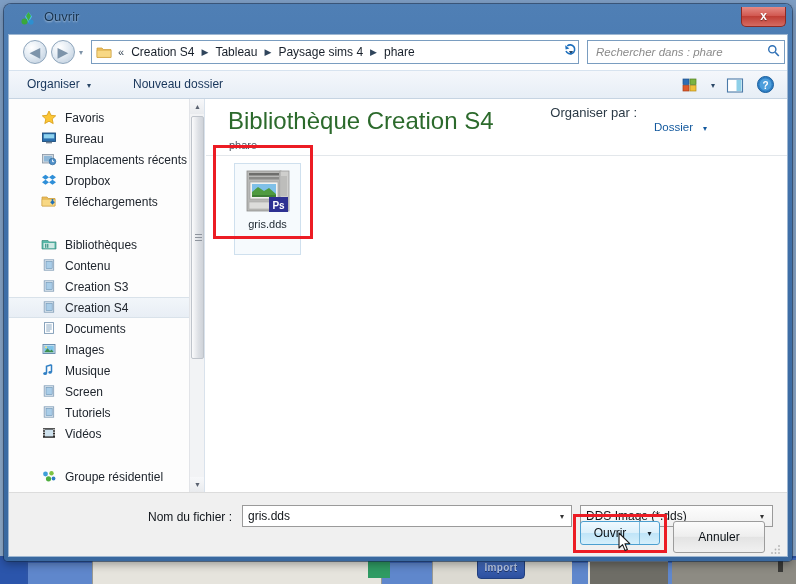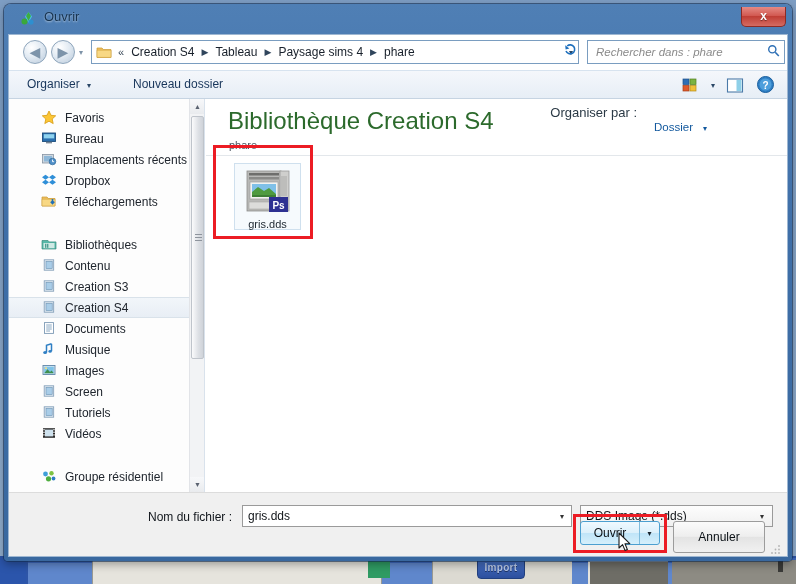--- a/index.html
+++ b/index.html
@@ -262,21 +262,21 @@
     font-size: 8px; color: #13599e; cursor: pointer;
   }
   #pane-divider {
     position: absolute; left: 0; top: 56px; right: 0; height: 1px;
     background: #e3e7eb;
   }
 
   
   #file-tile {
     position: absolute; left: 28px; top: 64px;
-    width: 67px; height: 67px;
+    width: 67px; height: 92px;
     background: #f6fafd;
     border: 1px solid #cfe0ee;
     display: flex; flex-direction: column; align-items: center;
     cursor: pointer;
   }
   #file-thumb {
     width: 46px; height: 44px; margin-top: 6px; position: relative;
   }
   #file-label {
     font-size: 11px; color: #1d2730; margin-top: 4px;
@@ -584,39 +584,39 @@
                 <line x1="5.2" y1="8" x2="10.8" y2="8" stroke="#6d92b2" stroke-width="0.8"></line>
                 <line x1="5.2" y1="10" x2="9" y2="10" stroke="#6d92b2" stroke-width="0.8"></line>
               </svg>
             </span>
             <span>Documents</span>
           </div>
 
           <div class="nav-row child">
             <span class="nav-ico">
               <svg width="16" height="14" viewBox="0 0 16 14">
+                <rect x="2" y="2.5" width="12" height="9" fill="#d8e8f4" stroke="#5f86a8" stroke-width="0.9"></rect>
+                <rect x="3.2" y="3.7" width="9.6" height="6.6" fill="#7fc3e8"></rect>
+                <path d="M3.2 10.3 L6.5 6.2 L9 9 L10.6 7.6 L12.8 10.3 Z" fill="#3f8f4f"></path>
+                <circle cx="5" cy="5.3" r="1" fill="#fbe37a"></circle>
+              </svg>
+            </span>
+            <span>Images</span>
+          </div>
+
+          <div class="nav-row child">
+            <span class="nav-ico">
+              <svg width="16" height="14" viewBox="0 0 16 14">
                 <path d="M10.5 1.8 v7.4" stroke="#2f7fc4" stroke-width="1.5" fill="none"></path>
                 <path d="M10.5 1.8 L5.5 3.2 v7.2" stroke="#2f7fc4" stroke-width="1.5" fill="none"></path>
                 <ellipse cx="4.1" cy="10.6" rx="1.9" ry="1.5" fill="#2f7fc4"></ellipse>
                 <ellipse cx="9.1" cy="9.4" rx="1.7" ry="1.4" fill="#2f7fc4"></ellipse>
               </svg>
             </span>
             <span>Musique</span>
-          </div>
-
-          <div class="nav-row child">
-            <span class="nav-ico">
-              <svg width="16" height="14" viewBox="0 0 16 14">
-                <rect x="2" y="2.5" width="12" height="9" fill="#d8e8f4" stroke="#5f86a8" stroke-width="0.9"></rect>
-                <rect x="3.2" y="3.7" width="9.6" height="6.6" fill="#7fc3e8"></rect>
-                <path d="M3.2 10.3 L6.5 6.2 L9 9 L10.6 7.6 L12.8 10.3 Z" fill="#3f8f4f"></path>
-                <circle cx="5" cy="5.3" r="1" fill="#fbe37a"></circle>
-              </svg>
-            </span>
-            <span>Images</span>
           </div>
 
           <div class="nav-row child">
             <span class="nav-ico">
               <svg width="16" height="14" viewBox="0 0 16 14">
                 <rect x="3.2" y="1.8" width="9.5" height="10.4" fill="#dfe9f2" stroke="#7d9ab5" stroke-width="0.8"></rect>
                 <rect x="5" y="3.4" width="6.2" height="7.2" fill="#a9cde8" stroke="#6d92b2" stroke-width="0.6"></rect>
               </svg>
             </span>
             <span>Screen</span>

